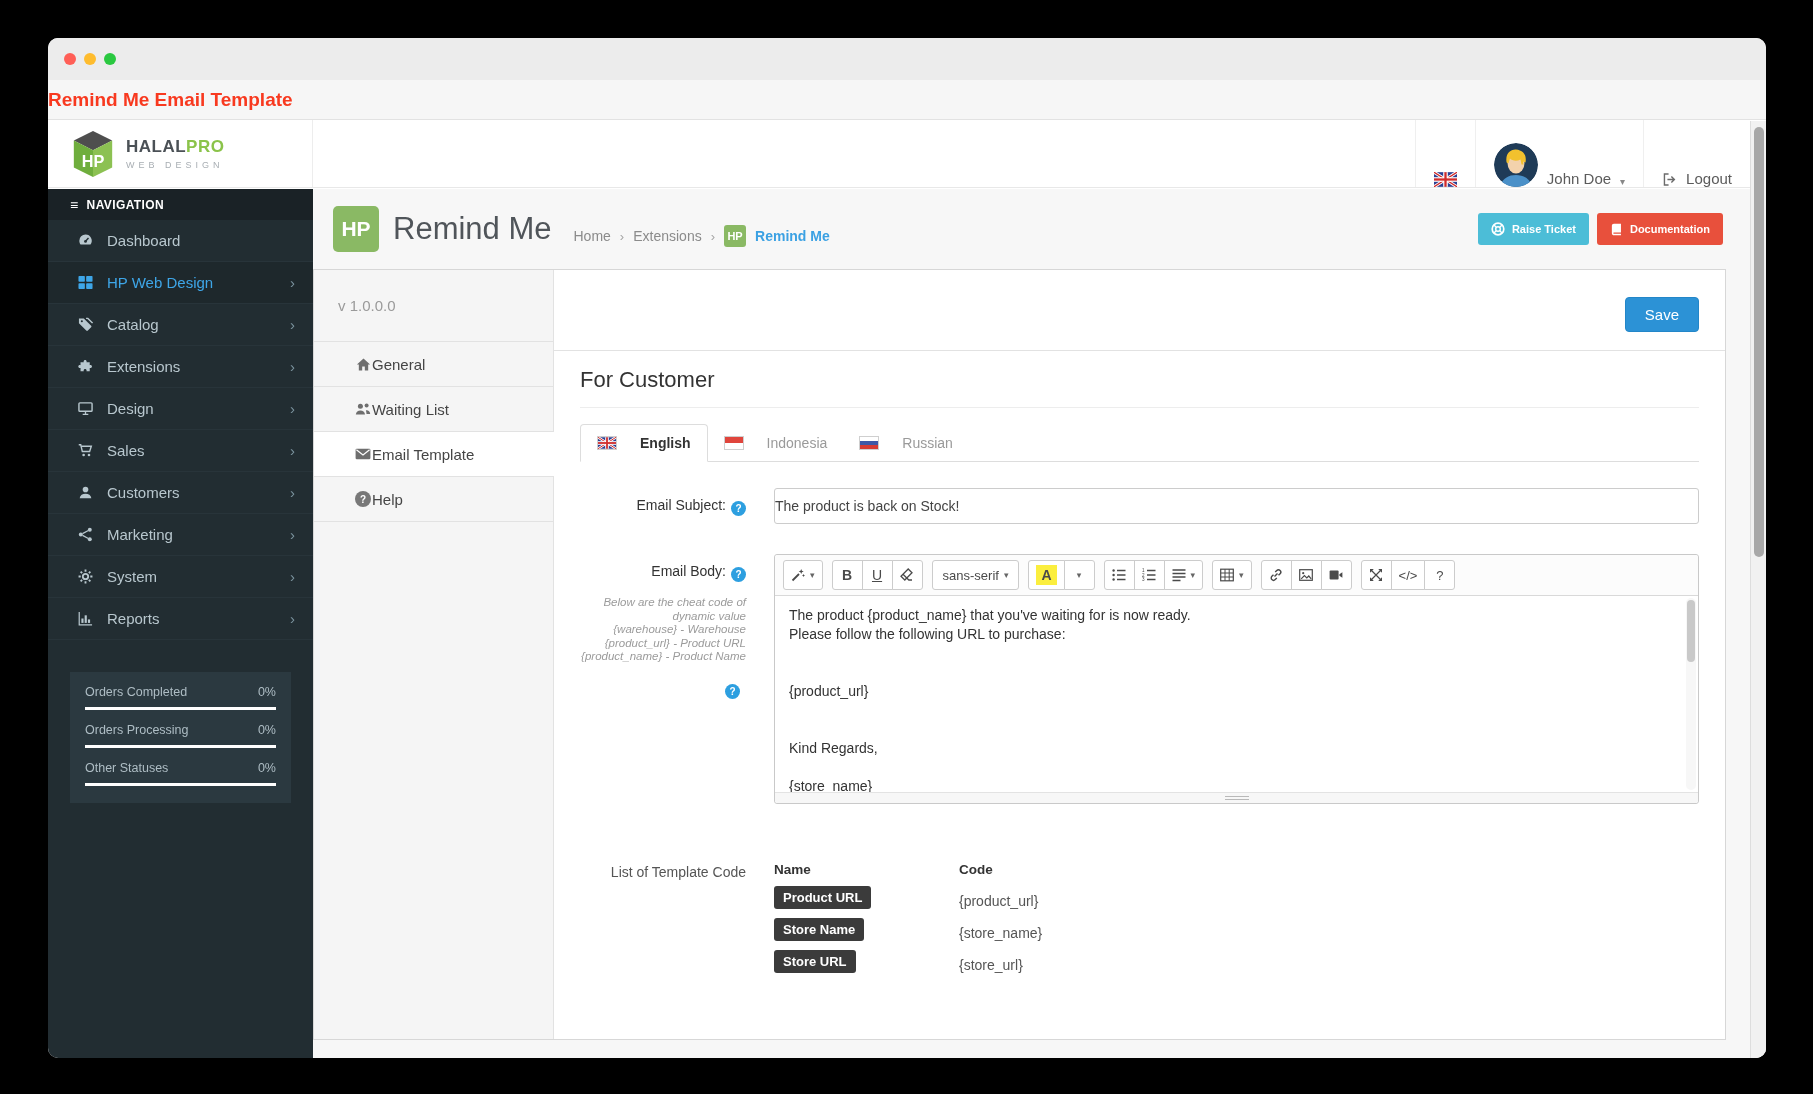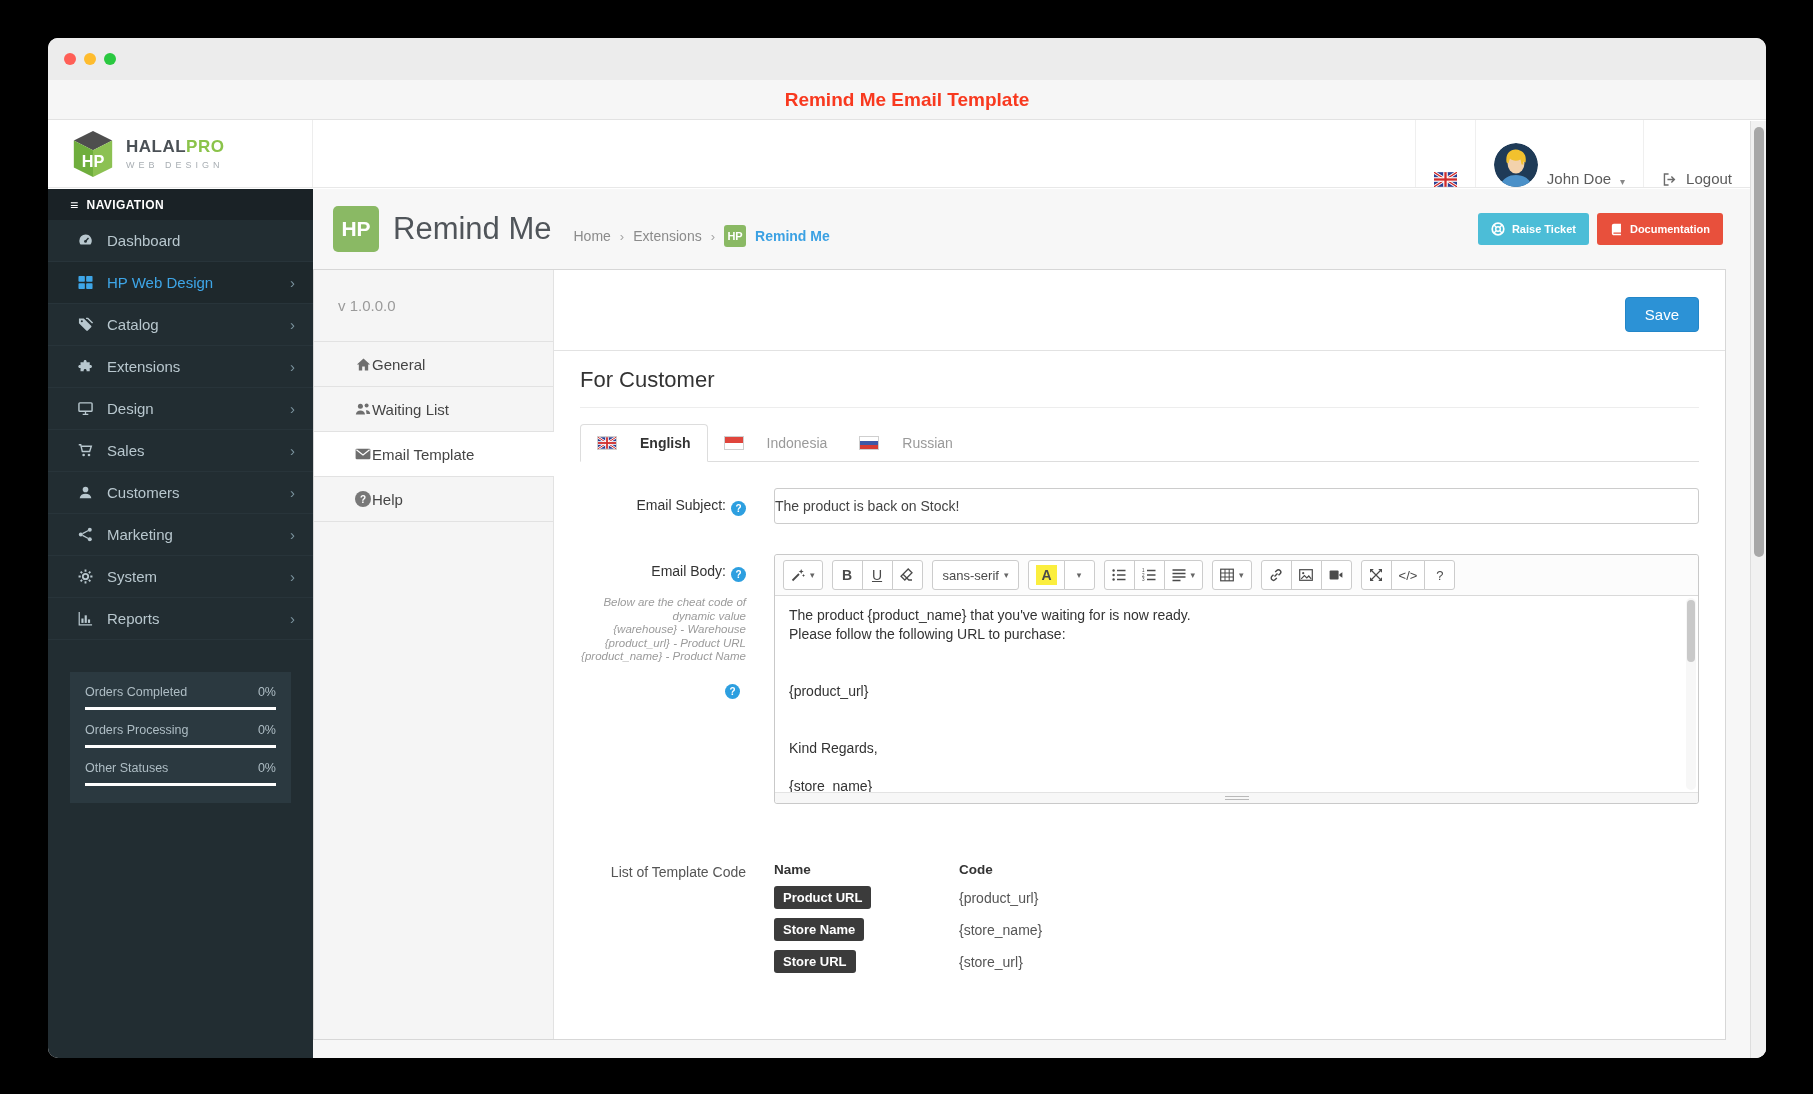--- a/index.html
+++ b/index.html
@@ -8,21 +8,21 @@
 svg{display:block}
 
 .window{position:absolute;left:48px;top:38px;width:1718px;height:1020px;background:#fff;
   border-radius:10px;overflow:hidden}
 
 
 .titlebar{height:42px;background:#ececec;display:flex;align-items:center;padding-left:16px;gap:8px}
 .dot{width:12px;height:12px;border-radius:50%}
 .dot.r{background:#ff5f57}.dot.y{background:#febc2e}.dot.g{background:#2ac840}
 .apptitle{height:40px;background:#f6f6f6;border-bottom:1px solid #e2e2e2;display:flex;
-  align-items:center;justify-content:center;color:#f8391f;font-size:19px;font-weight:bold}
+  align-items:center;justify-content:flex-start;color:#f8391f;font-size:19px;font-weight:bold}
 
 
 .topbar{height:68px;background:#fff;border-bottom:1px solid #e8e8e8;display:flex}
 .brand{width:265px;border-right:1px solid #ededed;display:flex;align-items:center;
   padding-left:22px;gap:10px;flex-shrink:0}
 .brandtxt .l1{font-size:17px;font-weight:bold;letter-spacing:.5px;color:#4b5156}
 .brandtxt .l1 .pro{color:#8bc34a}
 .brandtxt .l2{font-size:9px;letter-spacing:4px;color:#a8aeb3;margin-top:3px}
 .tbspacer{flex:1}
 .tcell{display:flex;align-items:flex-end;justify-content:center;border-left:1px solid #efefef;
@@ -125,21 +125,21 @@
 .ethumb{position:absolute;top:2px;left:1px;width:8px;height:62px;background:#c9c9c9;border-radius:4px}
 .estatus{height:11px;background:#f7f7f7;border-top:1px solid #e3e3e3;border-radius:0 0 3px 3px;
   display:flex;align-items:center;justify-content:center;cursor:ns-resize}
 .grip{width:24px;height:5px;background:repeating-linear-gradient(to bottom,#b9b9b9 0,#b9b9b9 1px,transparent 1px,transparent 2.5px)}
 
 
 .frow.codes{margin-top:58px}
 .frow.codes .flabel{padding-top:2px;color:#555}
 .chdr{display:flex;font-size:13.5px;font-weight:bold;color:#333}
 .c1{width:185px}
-.crow{display:flex;align-items:center;margin-top:9px}
+.crow{display:flex;align-items:flex-end;margin-top:9px}
 .cbadge{display:inline-block;background:#3b3b3b;color:#fff;font-size:13px;font-weight:bold;
   padding:4px 9px;border-radius:3px}
 .ccode{font-size:14px;color:#555}
 
 
 .vscroll{position:absolute;top:83px;right:0;width:16px;bottom:0;background:#f1f1f1;border-left:1px solid #ddd}
 .vthumb{position:absolute;top:6px;left:3px;width:10px;height:430px;background:#a8a8a8;border-radius:5px}
 </style>
 </head>
 <body>

